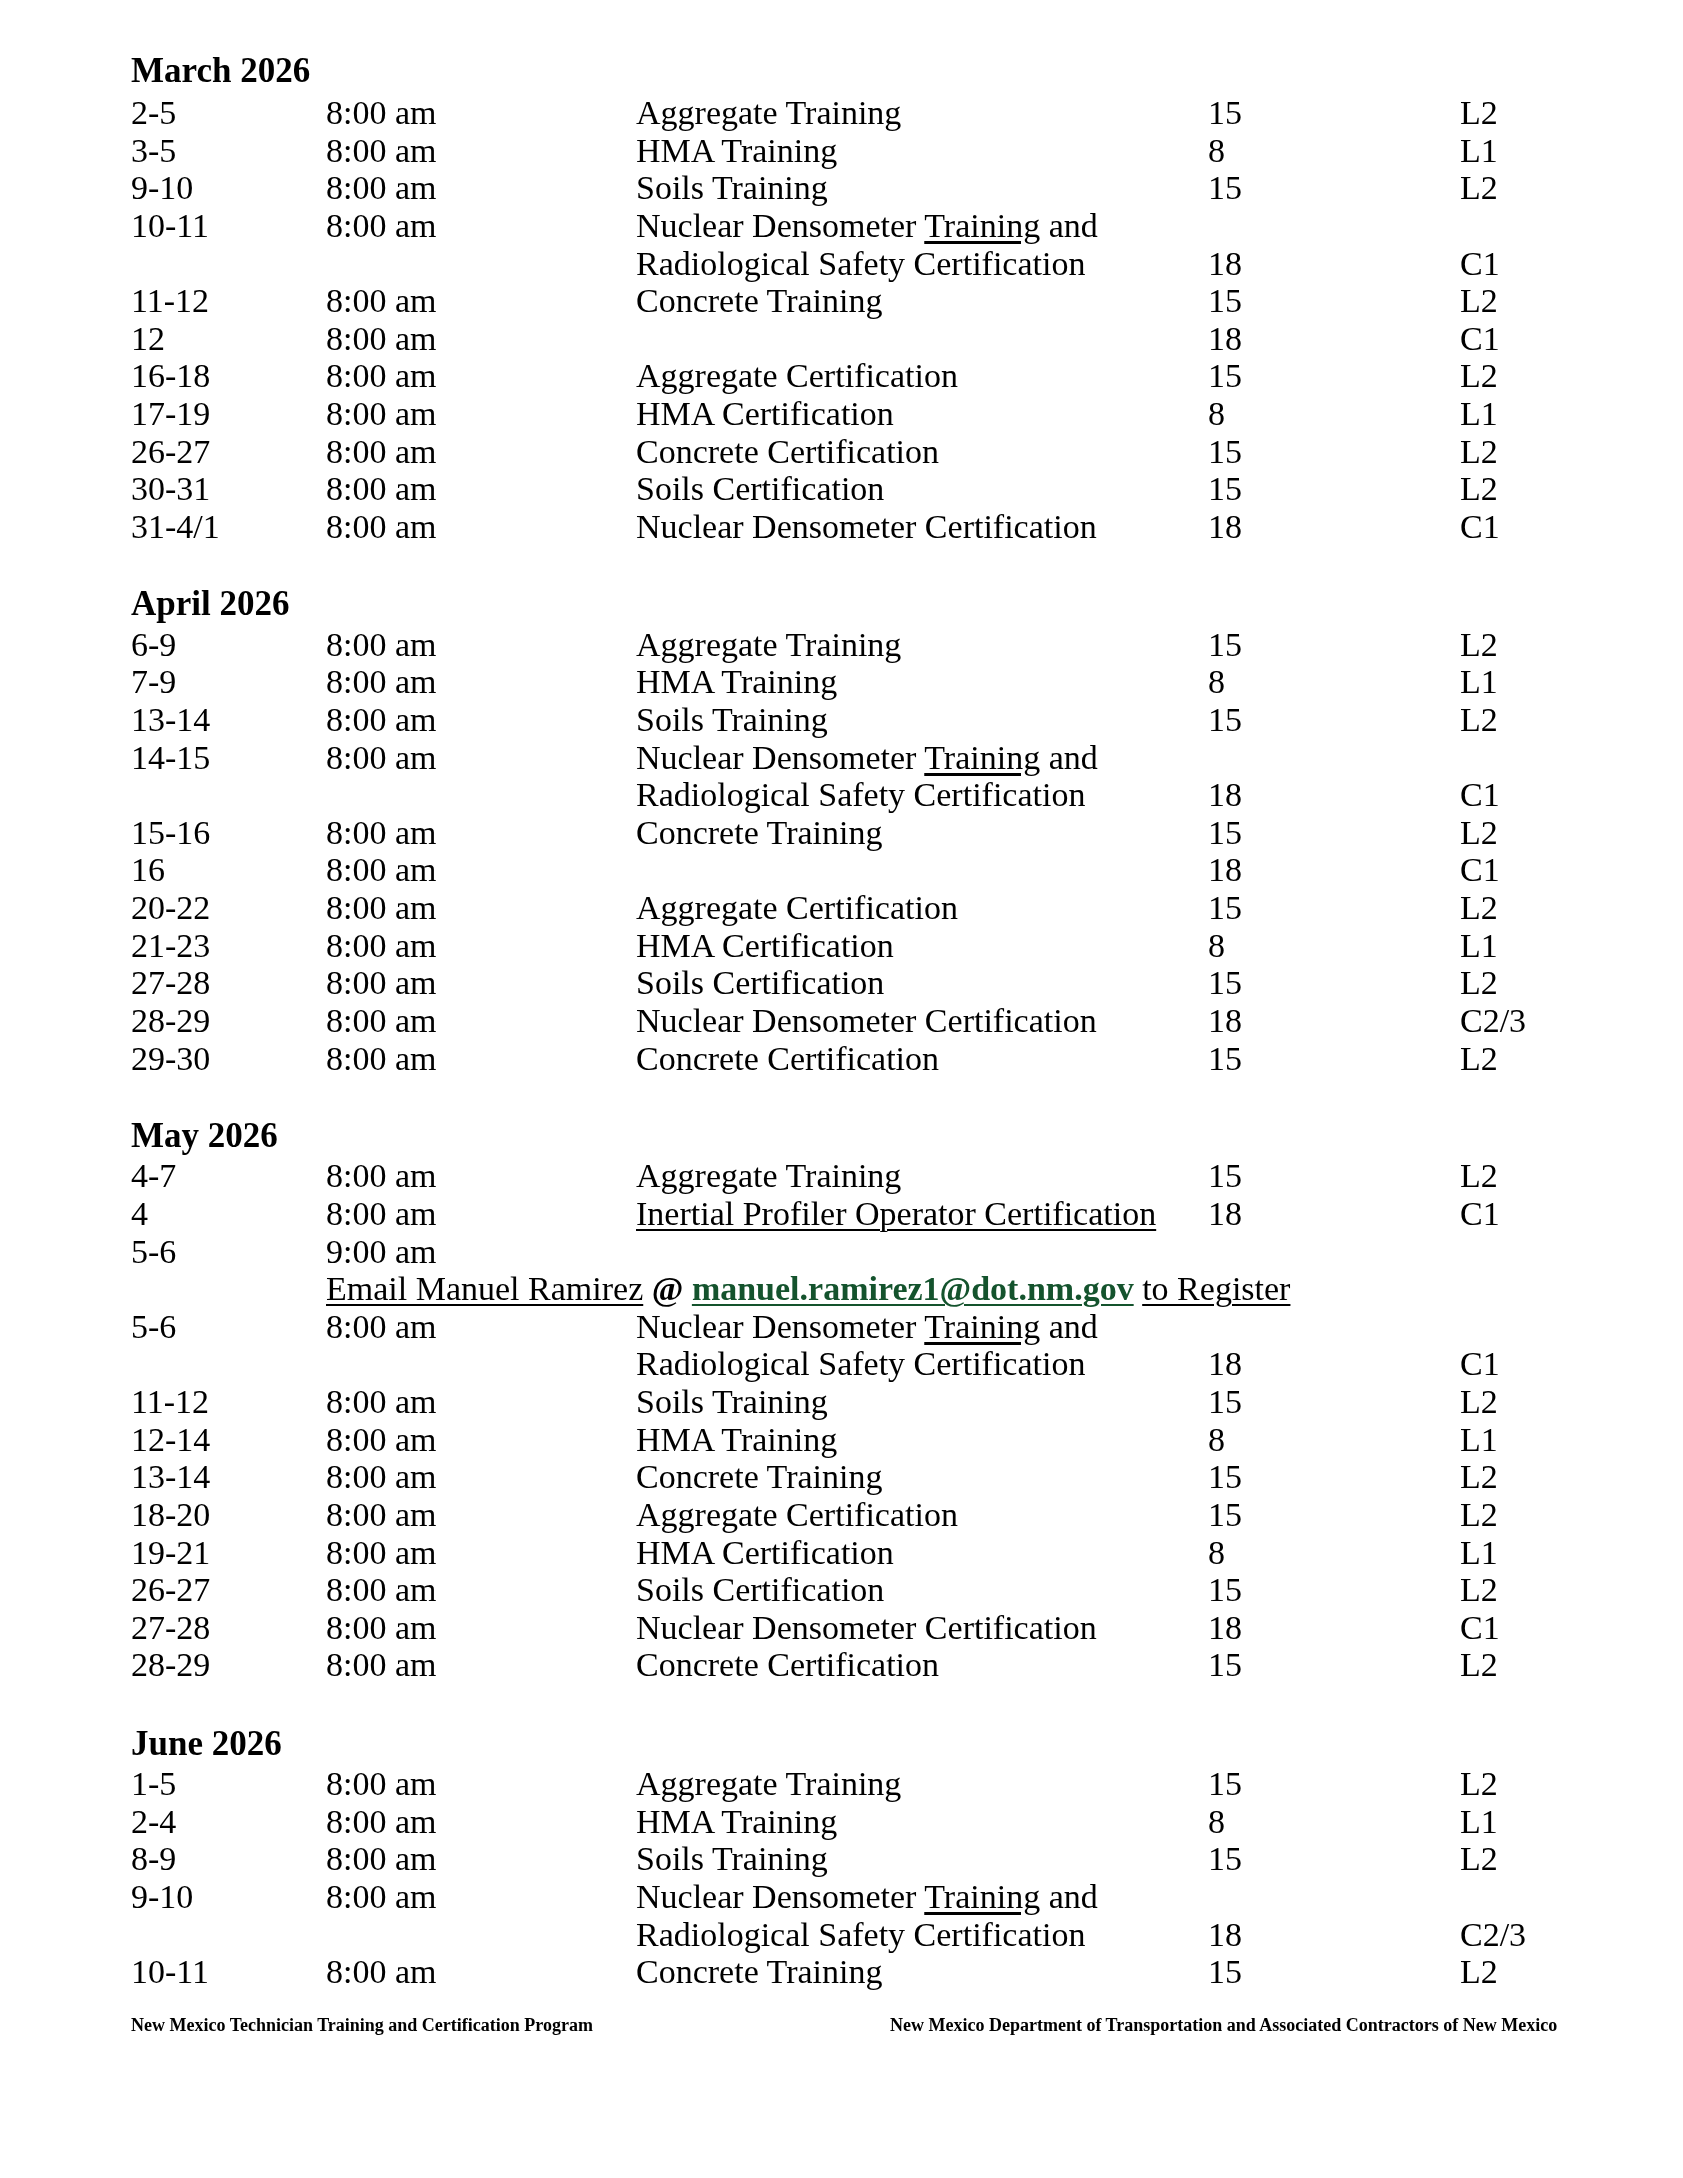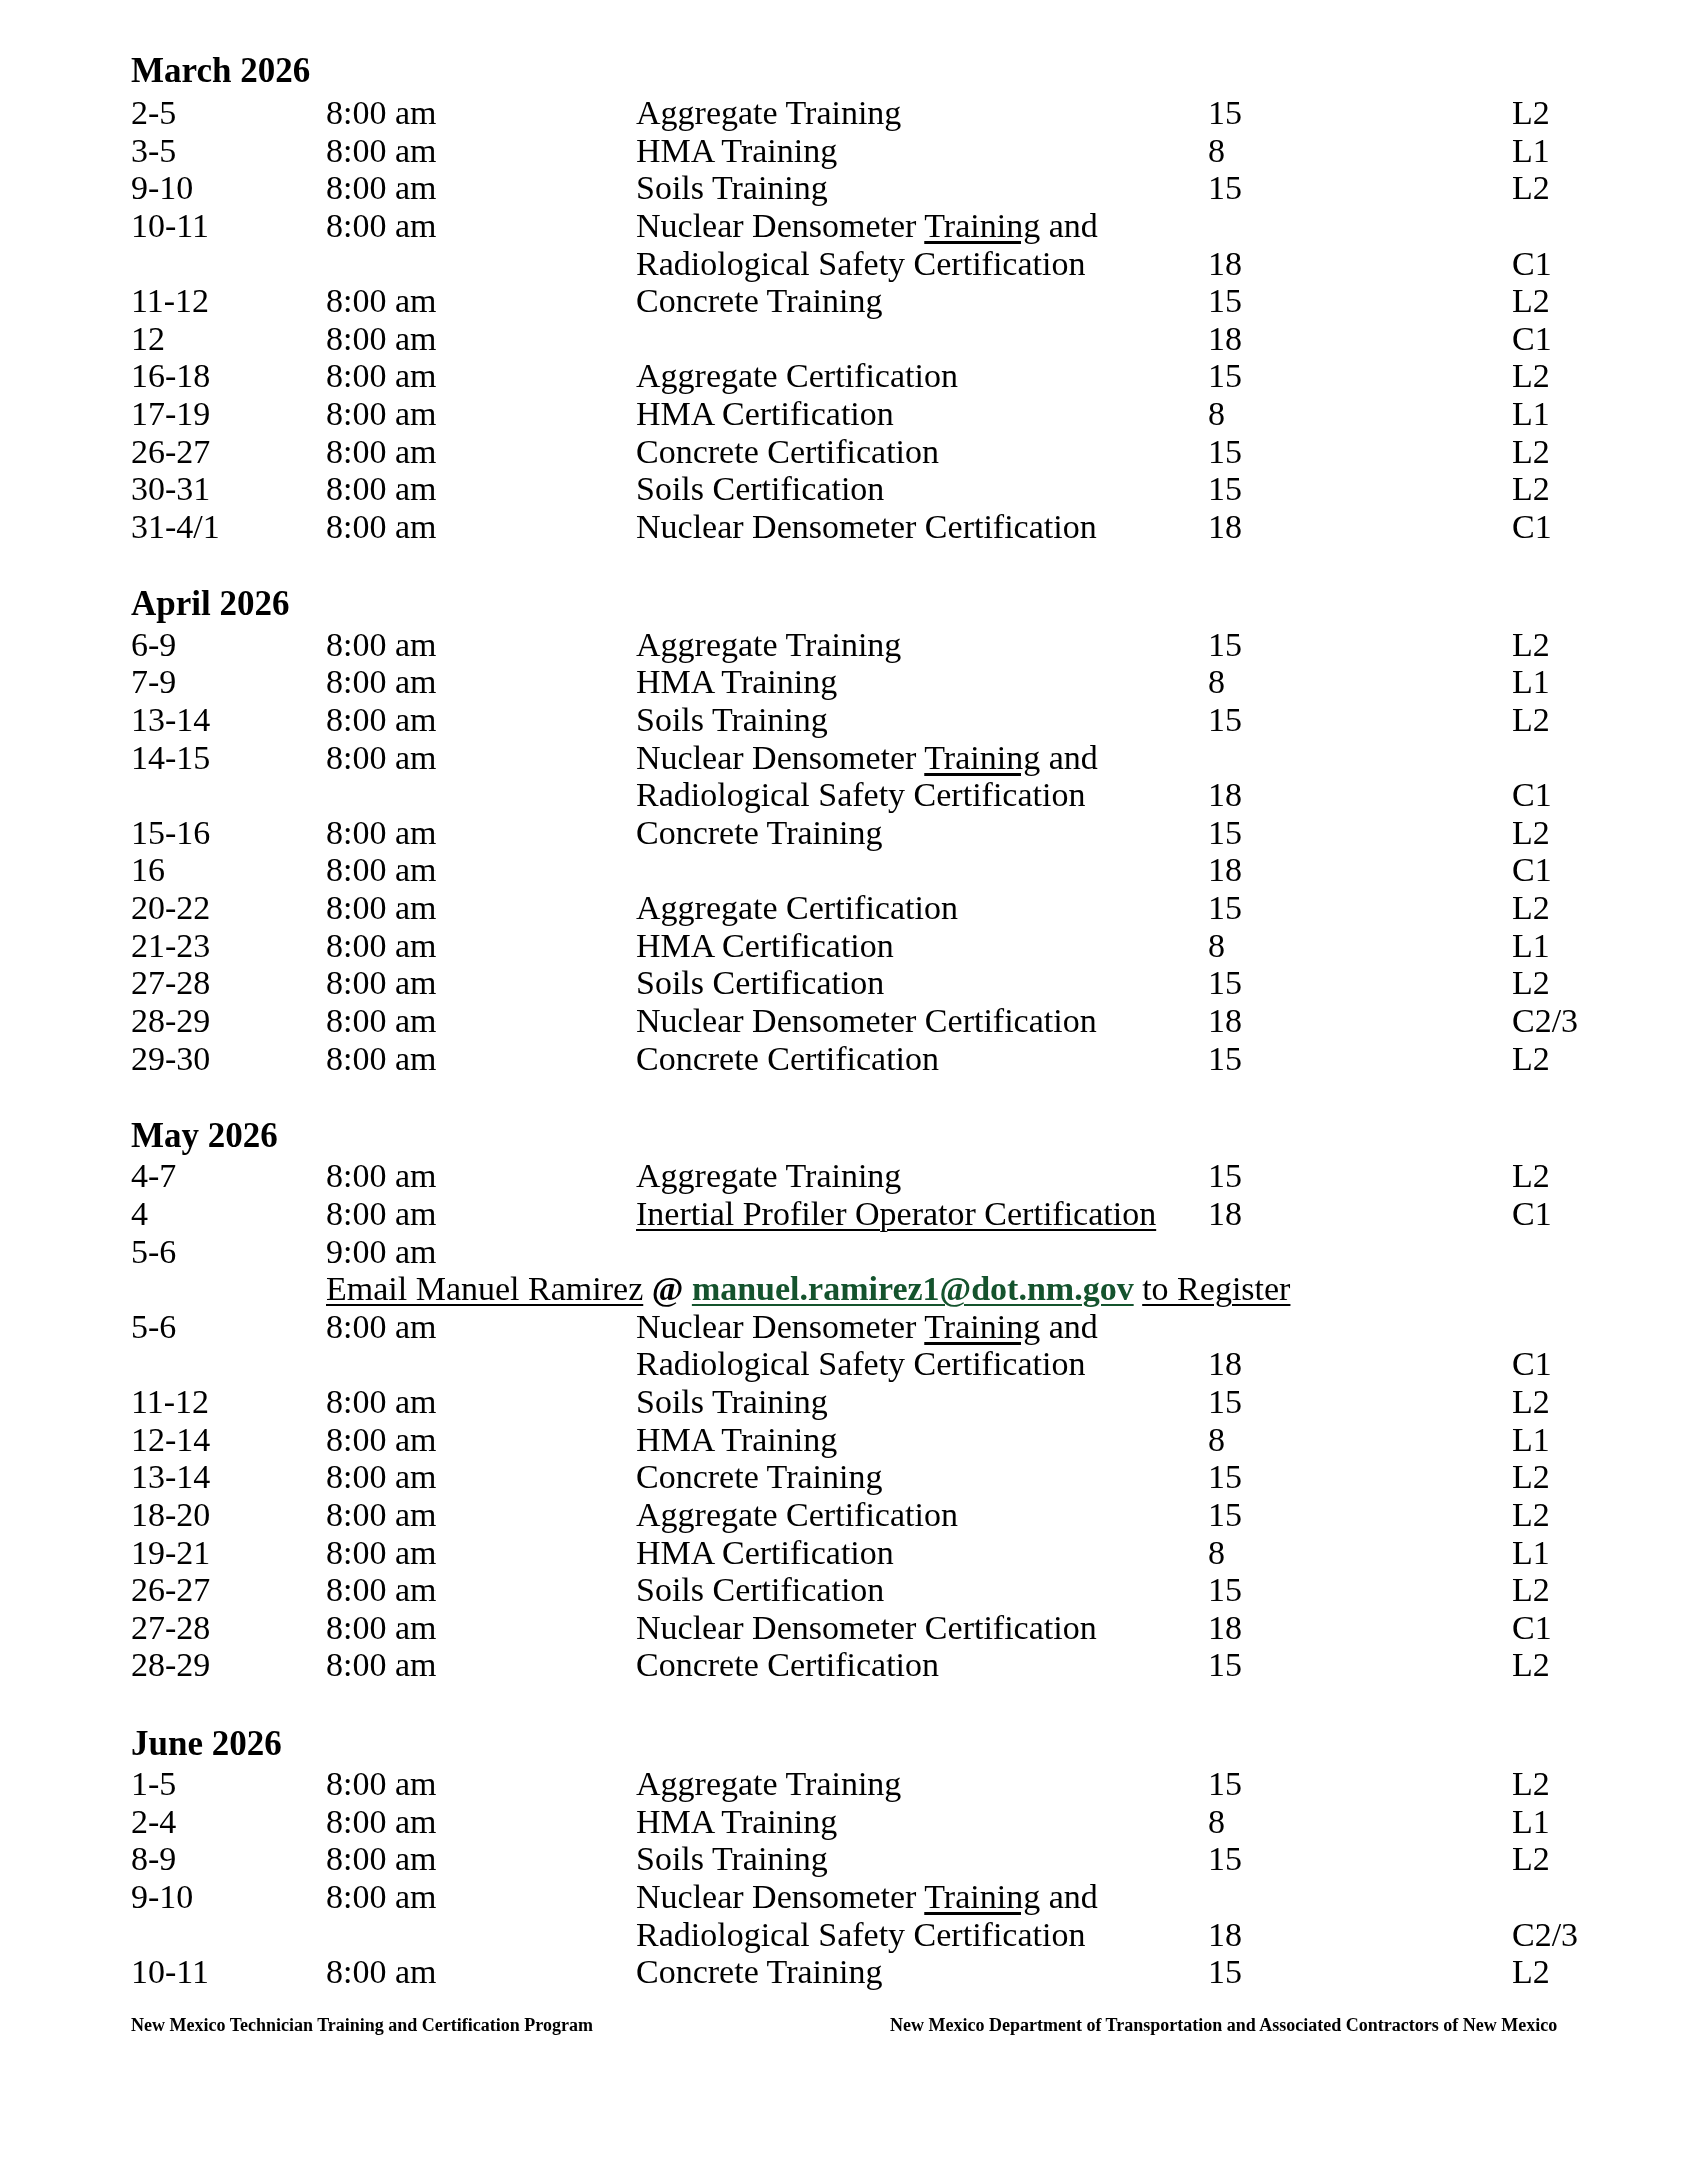--- a/index.html
+++ b/index.html
@@ -6,21 +6,21 @@
   body { width: 1683px; height: 2178px; position: relative; overflow: hidden;
          font-family: "Liberation Serif", "DejaVu Serif", serif; color: #000; }
   .page { position: absolute; left: 0; top: 0; width: 1502px; height: 2178px; margin-left: 12px; }
   .month { position: absolute; left: 119px; font-size: 35px; font-weight: bold; line-height: 40px; }
   .row { position: absolute; left: 0; width: 1683px; height: 38px; font-size: 34px; line-height: 38px; white-space: nowrap; }
   .c { position: absolute; top: 0; }
   .c1 { left: 119px; }
   .c2 { left: 314px; }
   .c3 { left: 624px; }
   .c4 { left: 1196px; }
-  .c5 { left: 1500px; }
+  .c5 { left: 1448px; }
   .u { text-decoration: underline; text-underline-offset: 4px; }
   .bu { font-weight: normal; text-decoration: underline; text-underline-offset: 4px; text-decoration-thickness: 2px; }
   a.link { color: #14532d; font-weight: bold; text-decoration: underline; text-underline-offset: 4px; text-decoration-thickness: 2px; }
   .footer { position: absolute; top: 2015px; font-size: 18px; font-weight: bold; white-space: nowrap; }
   .footer.left { left: 119px; }
   .footer.right { left: 878px; }
 </style>
 </head>
 <body>
 

